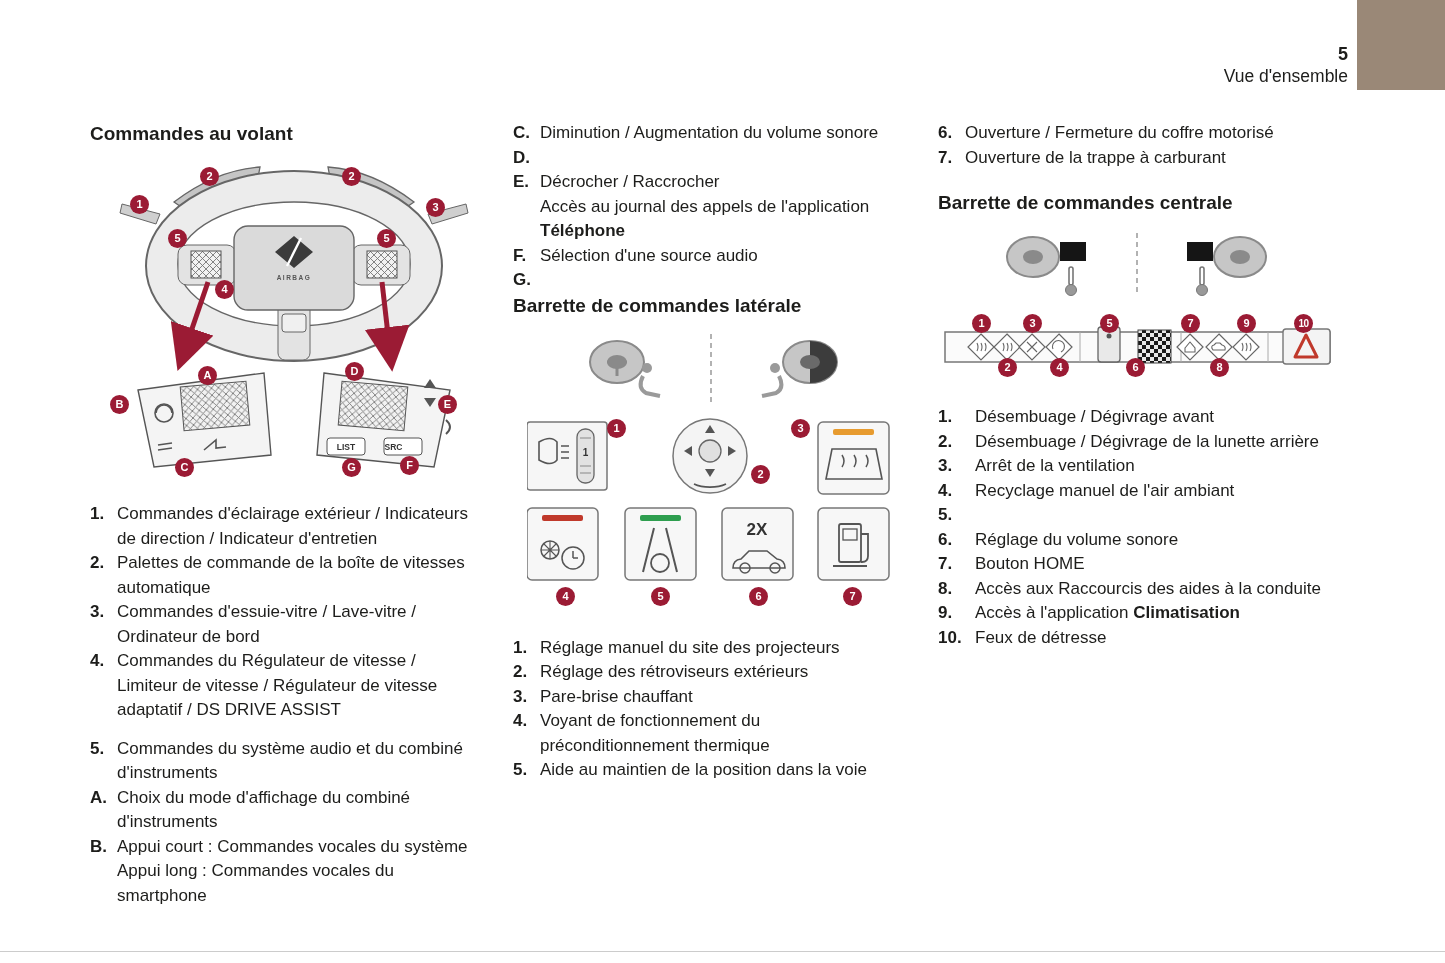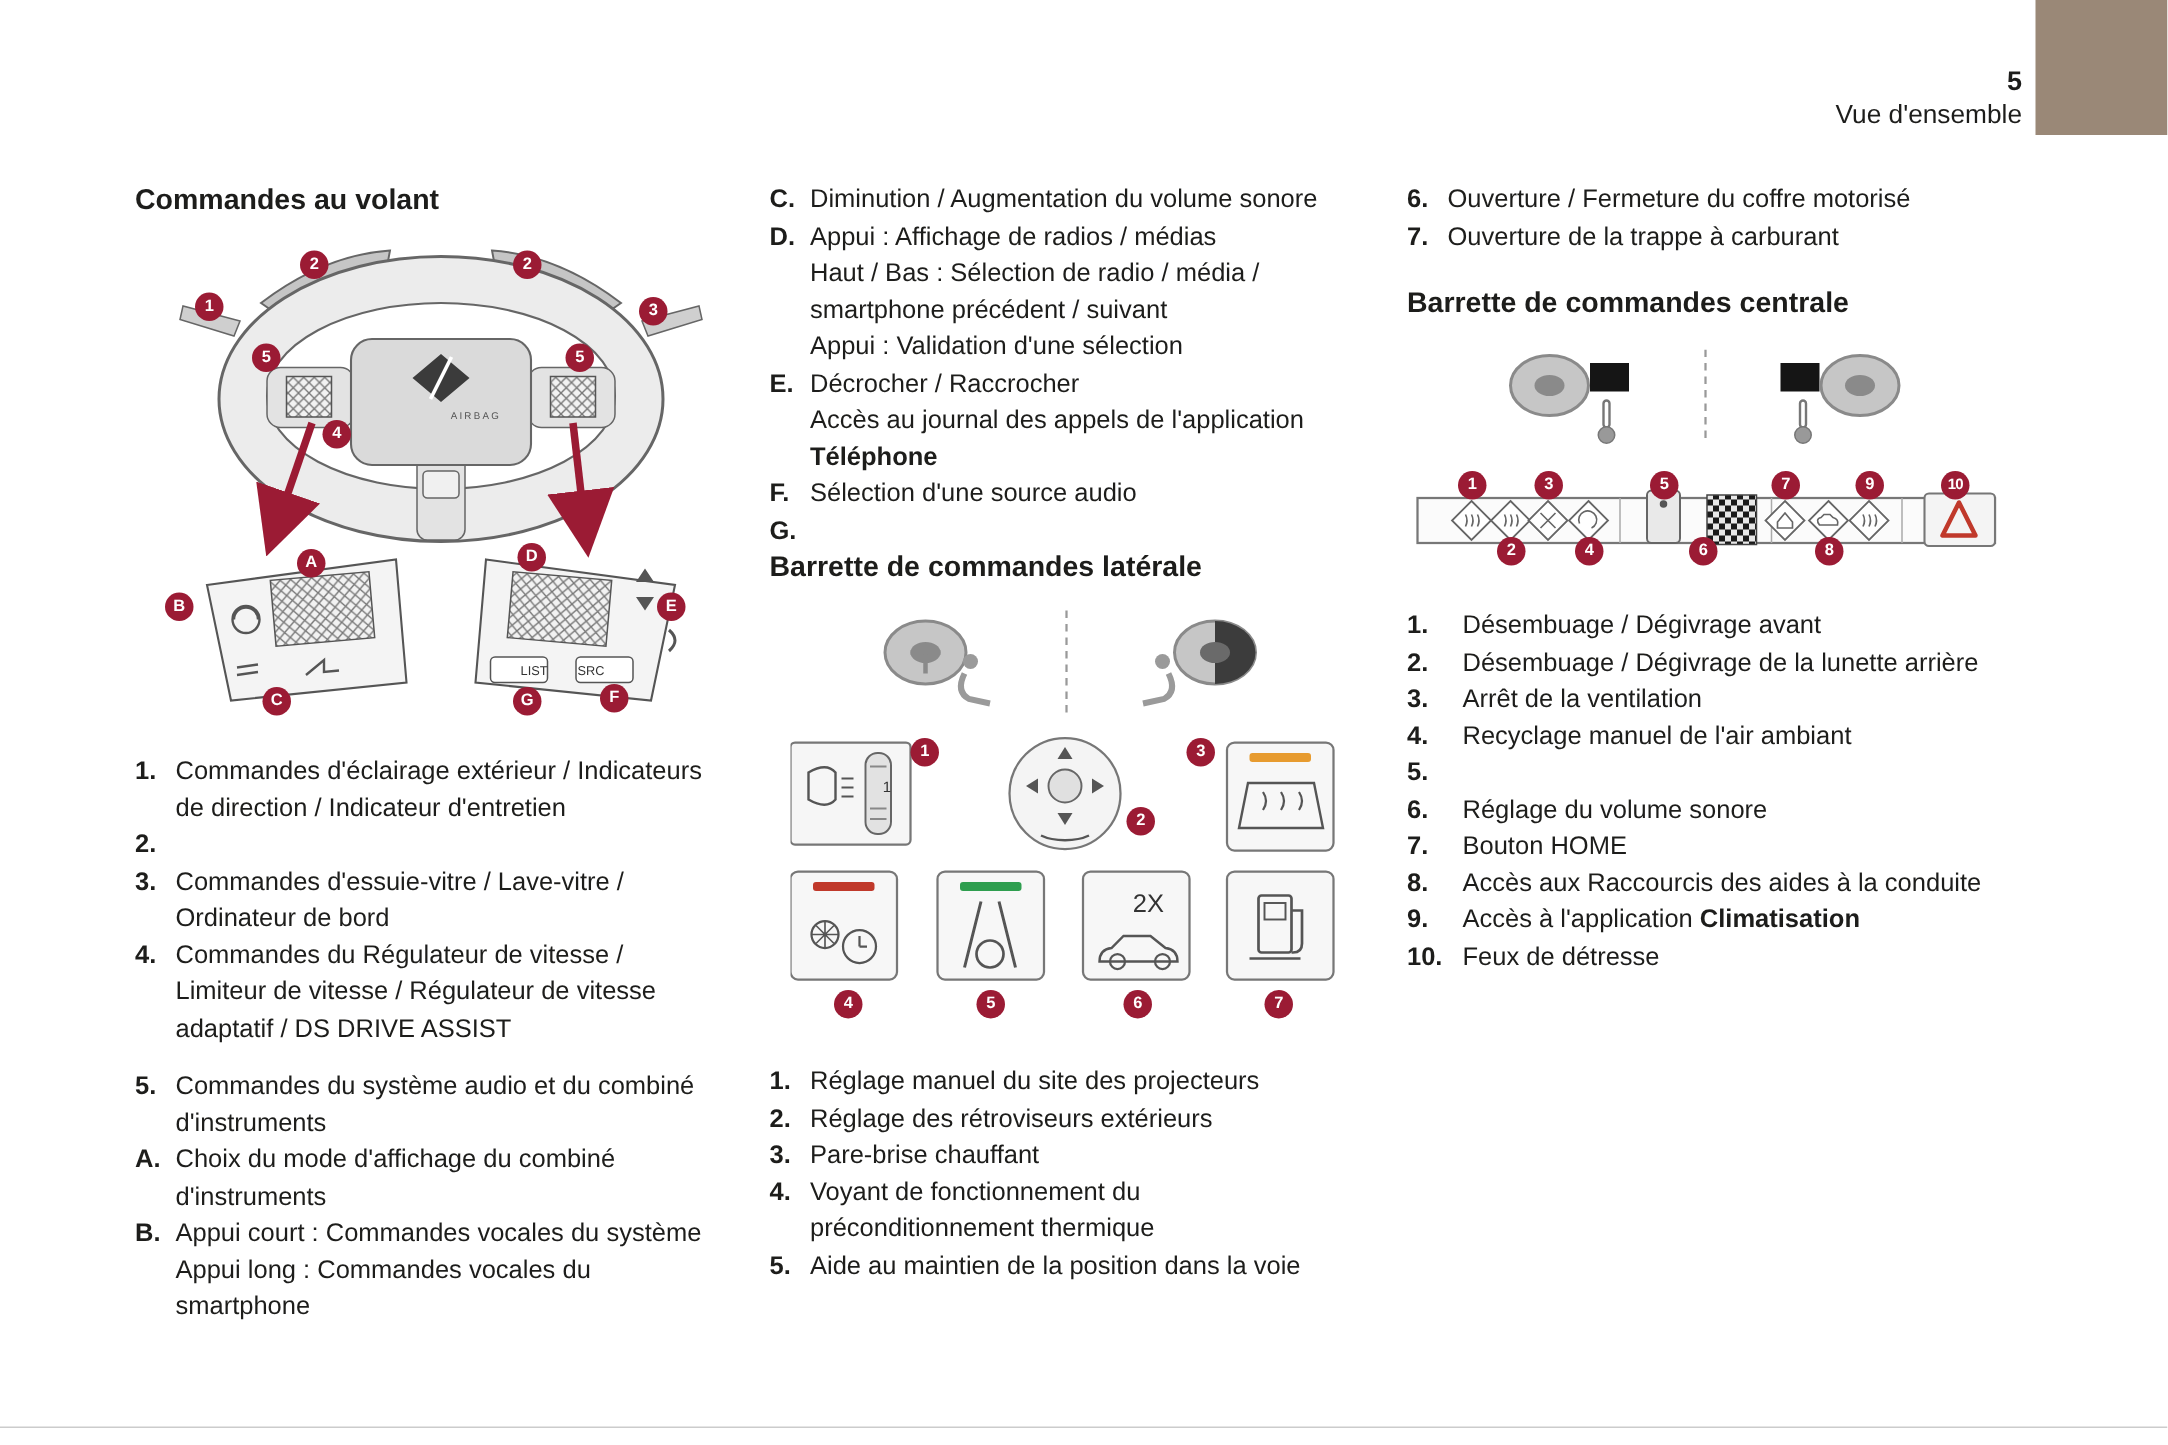--- a/index.html
+++ b/index.html
@@ -30,21 +30,21 @@
 
   .diagram { position:relative; }
   #d1 { width:400px; height:348px; margin:4px 0 4px 4px; }
   #d2 { width:378px; height:292px; margin:14px 0 12px 14px; }
   #d3 { width:397px; height:158px; margin:18px 0 14px 0; }
 
   .badge { position:absolute; width:19px; height:19px; border-radius:50%;
            background:#9b1b34; color:#fff; font-size:11px; font-weight:bold;
            line-height:19px; text-align:center; }
   .badge.two { font-size:10px; letter-spacing:-0.6px; }
-  .tinylabel { position:absolute; font-weight:normal; color:#333; text-align:right; }
+  .tinylabel { position:absolute; font-weight:bold; color:#333; text-align:center; }
   .airbag { font-size:6.5px; letter-spacing:1.5px; color:#555; }
   .btnlbl { font-size:8.5px; line-height:14px; }
   .knob1  { font-size:10px; }
   .twox   { font-size:17px; color:#333; }
 </style>
 </head>
 <body>
 
 <div class="page">
 
@@ -116,20 +116,22 @@
     </div>
 
     <div>
       <div class="li">
           <span class="lab">1.</span>
           <span class="txt">Commandes d'éclairage extérieur / Indicateurs
 de direction / Indicateur d'entretien</span>
         </div>
       <div class="li">
           <span class="lab">2.</span>
+          <span class="txt">Palettes de commande de la boîte de vitesses
+automatique</span>
         </div>
       <div class="li">
           <span class="lab">3.</span>
           <span class="txt">Commandes d'essuie-vitre / Lave-vitre /
 Ordinateur de bord</span>
         </div>
       <div class="li">
           <span class="lab">4.</span>
           <span class="txt">Commandes du Régulateur de vitesse /
 Limiteur de vitesse / Régulateur de vitesse
@@ -155,24 +157,20 @@
   </div>
 
   <div class="col" id="col2">
     <div>
       <div class="li">
           <span class="lab">C.</span>
           <span class="txt">Diminution / Augmentation du volume sonore</span>
         </div>
       <div class="li">
           <span class="lab">D.</span>
-          <span class="txt">Appui : Affichage de radios / médias
-Haut / Bas : Sélection de radio / média /
-smartphone précédent / suivant
-Appui : Validation d'une sélection</span>
         </div>
       <div class="li">
           <span class="lab">E.</span>
           <span class="txt"><span>Décrocher / Raccrocher
 Accès au journal des appels de l'application
 </span><span class="b">Téléphone</span></span>
         </div>
       <div class="li">
           <span class="lab">F.</span>
           <span class="txt">Sélection d'une source audio</span>

